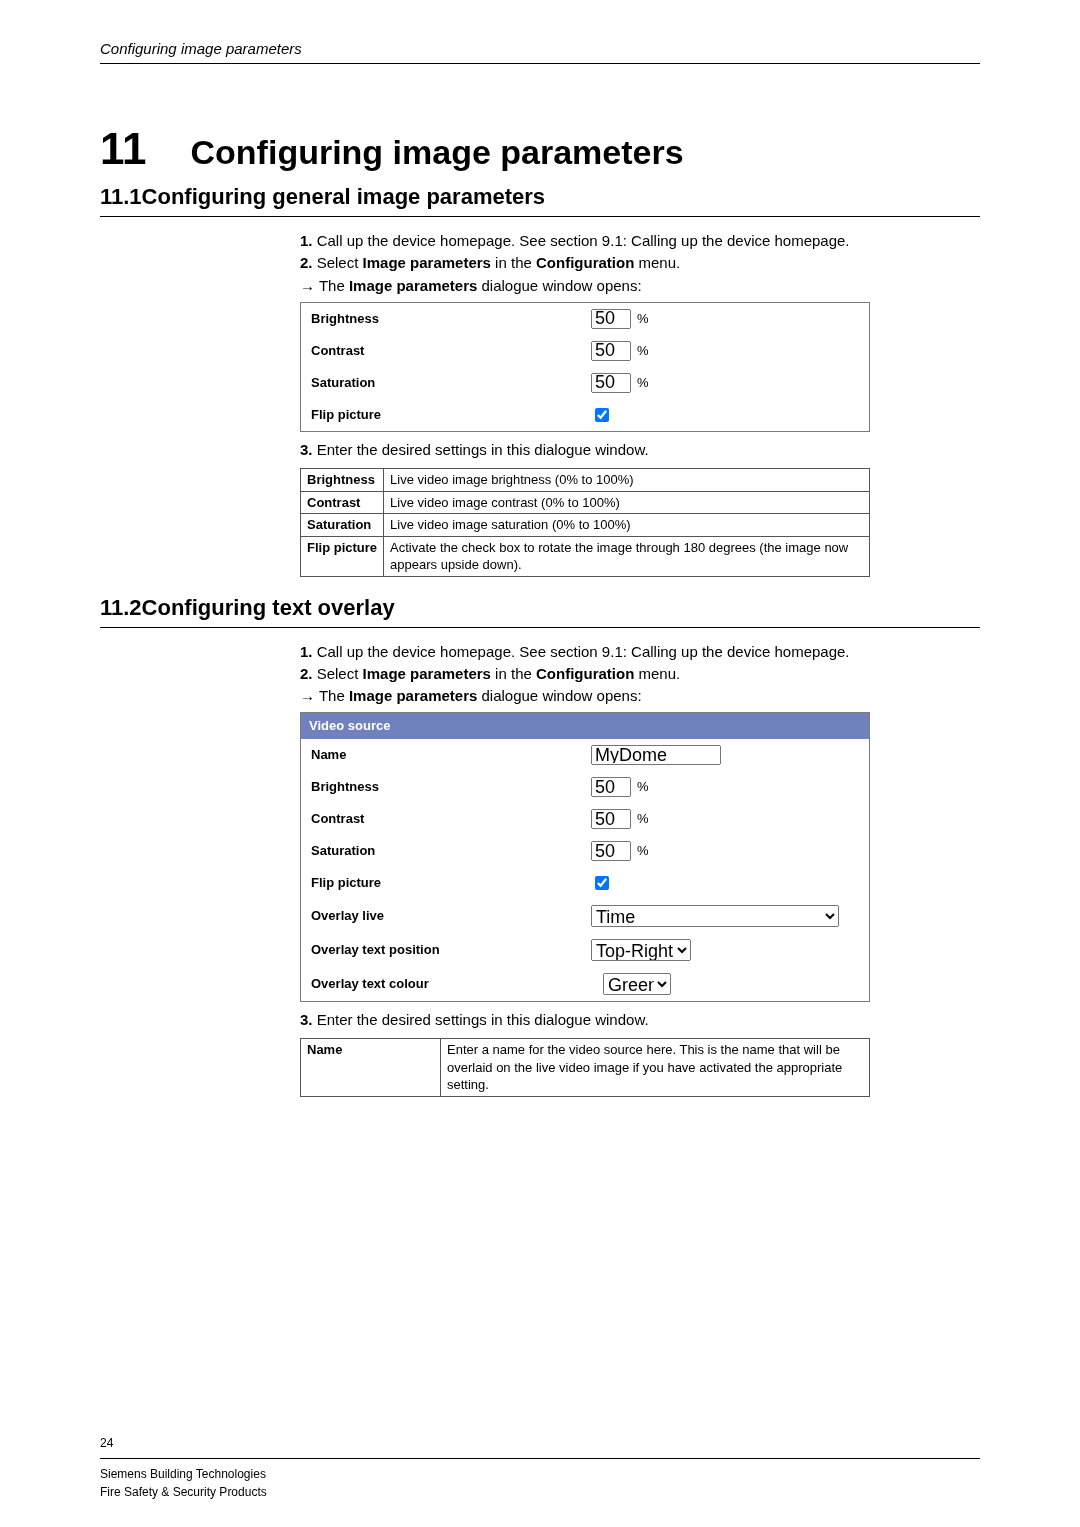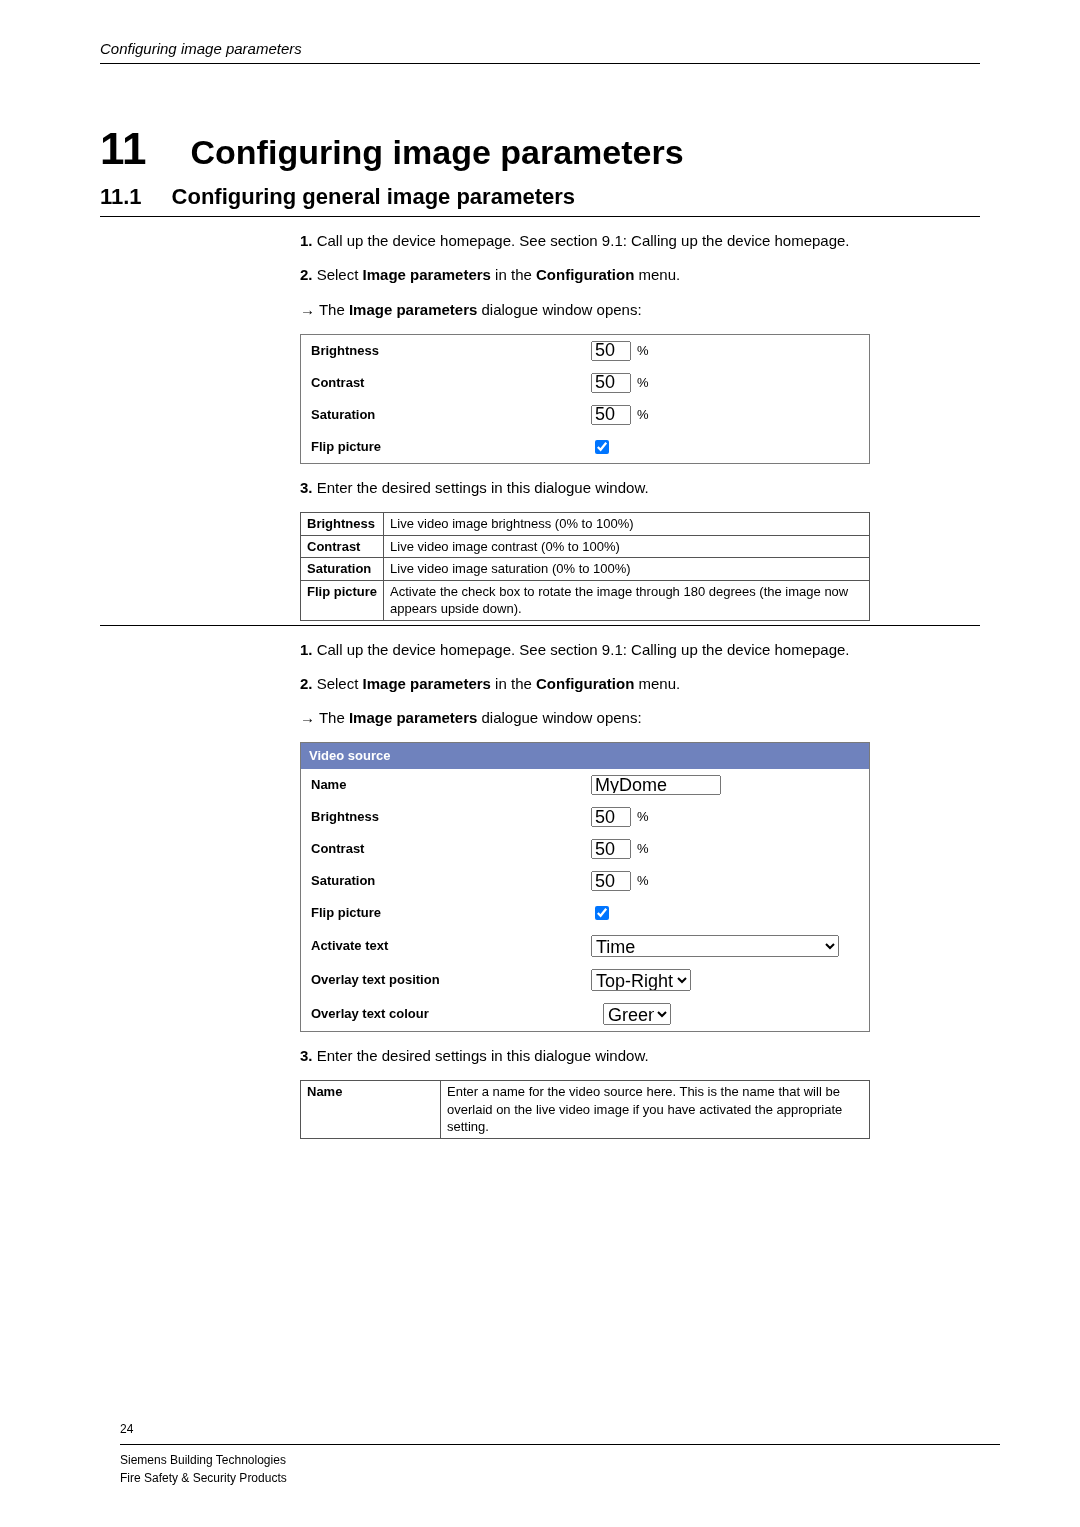--- a/index.html
+++ b/index.html
@@ -29,33 +29,32 @@
     display: flex;
     align-items: baseline;
     gap: 44px;
     margin-bottom: 10px;
   }
   .h1-num { font-size: 44px; font-weight: bold; }
   .h1-title { font-size: 34px; font-weight: bold; }
   .h2-row {
     display: flex;
     align-items: baseline;
-    gap: 30px;
     margin-bottom: 6px;
     margin-top: 8px;
   }
   .h2-num { font-size: 22px; font-weight: bold; }
   .h2-title { font-size: 22px; font-weight: bold; }
   .h2-rule {
     border: none;
     border-top: 1.5px solid #000;
     margin: 0 0 14px 0;
   }
   .indent-block { margin-left: 200px; font-size: 15px; line-height: 1.35; }
-  .step { margin: 14px 0; }
+  .step { margin: 2px 0; }
   .step .num { font-weight: bold; }
   .arrow { font-weight: normal; }
 
   
   .dialog {
     border: 1px solid #7a7a7a;
     margin: 6px 0 8px 0;
     background: #fff;
     width: 570px;
   }
@@ -97,24 +96,23 @@
     border: 1px solid #555;
     padding: 2px 6px;
     vertical-align: top;
   }
   table.desc td.term { font-weight: bold; white-space: nowrap; }
   table.desc2 td.term2 { width: 140px; }
 
   .footer {
     position: absolute;
     left: 100px;
-    bottom: 40px;
+    bottom: 26px;
     font-size: 12px;
     line-height: 1.5;
-    margin-left: 20px;
   }
   .page-number {
     font-size: 12px;
     margin-bottom: 6px;
   }
   .footer-rule {
     border: none;
     border-top: 1px solid #000;
     width: 880px;
     margin: 0 0 6px 0;
@@ -200,20 +198,24 @@
       </tr>
       <tr>
         <td class="term">Flip picture</td>
         <td>Activate the check box to rotate the image through 180 degrees (the image now appears upside down).</td>
       </tr>
     </tbody>
       </table>
 
   </div>
 
+  <div class="h2-row" style="margin-top:18px;">
+    <span class="h2-num">11.2</span>
+    <span class="h2-title">Configuring text overlay</span>
+  </div>
   <hr class="h2-rule">
 
   <div class="indent-block">
     <div class="step">
       <span class="num">1.</span><span> Call up the device homepage. See section 9.1: Calling up the device homepage.</span>
     </div>
     <div class="step">
       <span class="num">2.</span><span> Select </span><b>Image parameters</b><span> in the </span><b>Configuration</b><span> menu.</span>
     </div>
     <div class="step">
@@ -249,21 +251,21 @@
           <span class="pct">%</span>
         </span>
       </div>
       <div class="dialog-row">
         <span class="lbl">Flip picture</span>
         <span class="ctrl">
           <input type="checkbox" checked="" style="">
         </span>
       </div>
       <div class="dialog-row">
-        <span class="lbl">Activate text</span>
+        <span class="lbl">Overlay live</span>
         <span class="ctrl">
           <select class="wide">
             <option>Time</option>
           </select>
         </span>
       </div>
       <div class="dialog-row">
         <span class="lbl">Overlay text position</span>
         <span class="ctrl">
           <select class="med">

